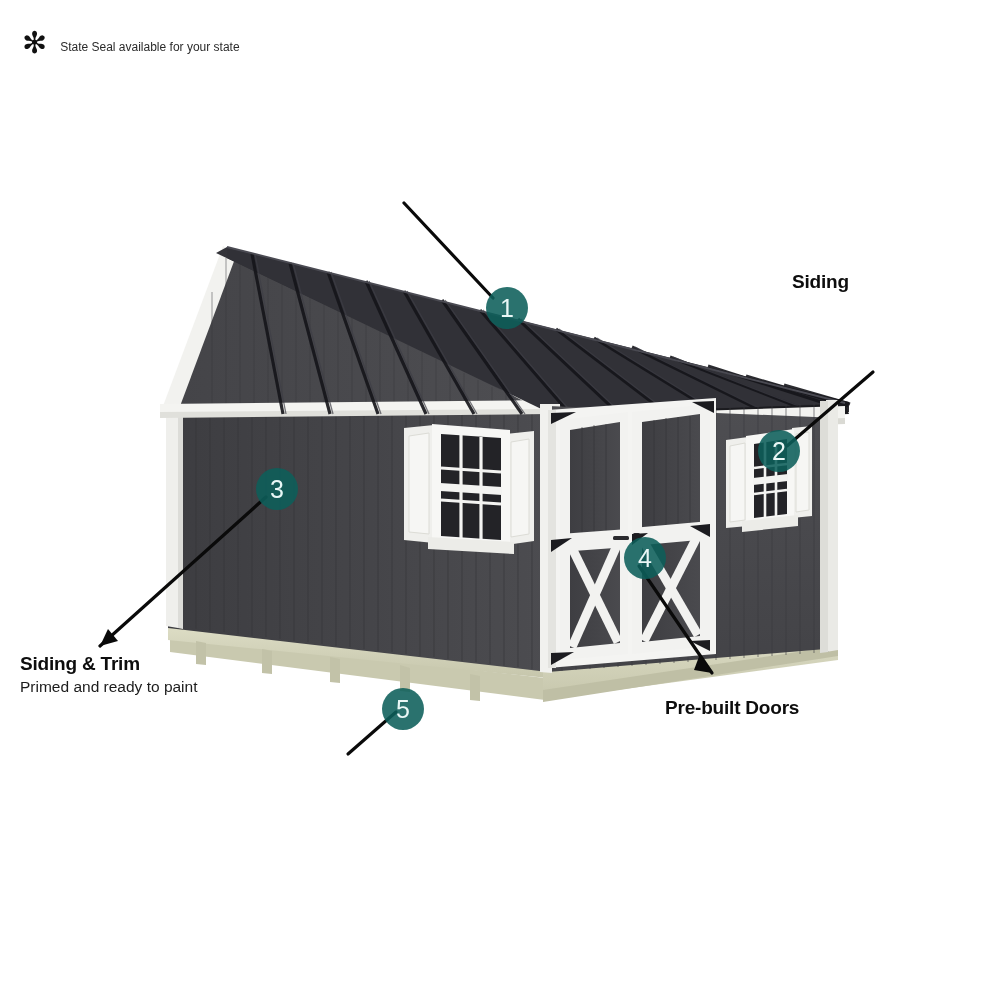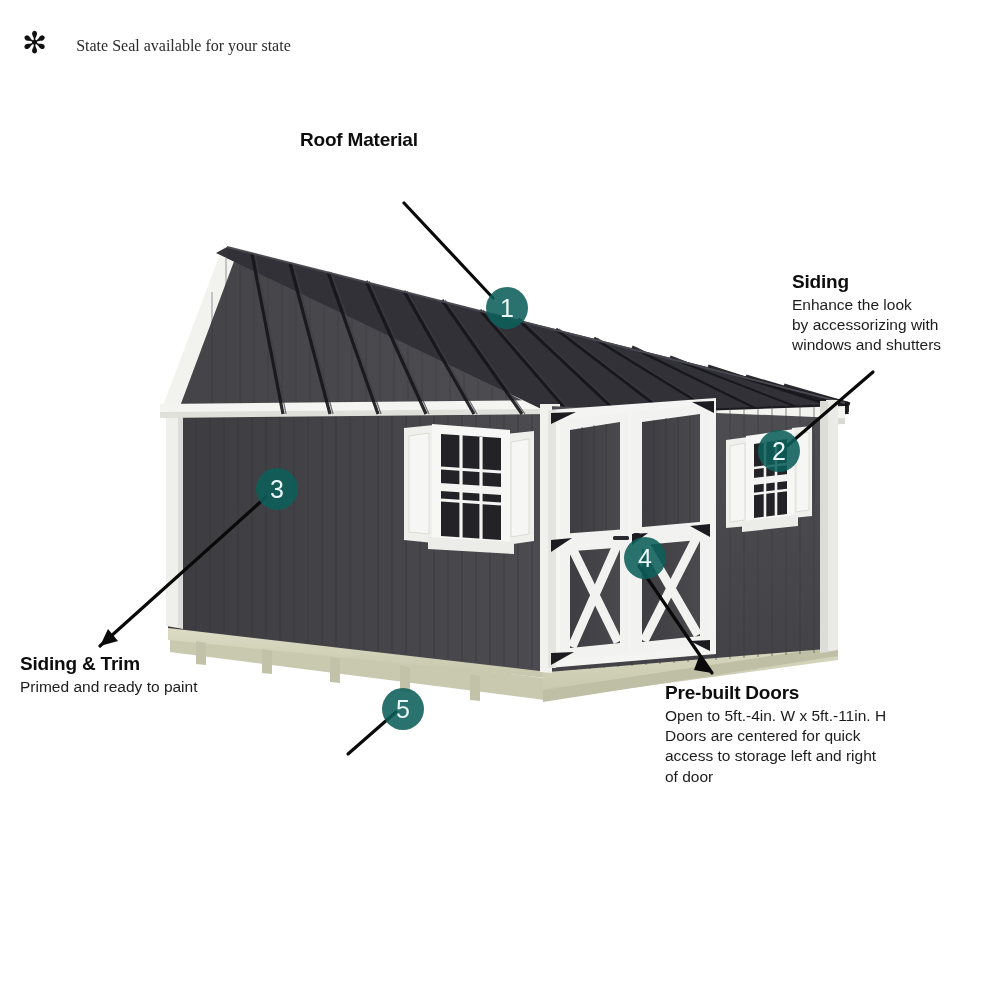--- a/index.html
+++ b/index.html
@@ -18,41 +18,40 @@
   .header{position:absolute;left:22px;top:28px;display:flex;align-items:baseline;}
   .asterisk{
     font-size:30px;line-height:26px;font-weight:700;color:#111;
     margin-right:1px;position:relative;top:2px;
   }
   .header-title{
     font-size:22px;font-weight:700;color:#111;letter-spacing:-0.2px;
     white-space:nowrap;
   }
   .header-sub{
-    font-size:16px;font-weight:400;color:#2b2b2b;margin-left:28px;
+    font-size:12px;font-weight:400;color:#2b2b2b;margin-left:12px;
     white-space:nowrap;
-    font-family:Liberation Serif, serif;
   }
 
   
   .callout{position:absolute;}
   .callout .c-title{
     font-size:19px;font-weight:700;color:#0d0d0d;line-height:1.22;
     letter-spacing:-0.2px;white-space:nowrap;margin-bottom:2px;
   }
   .callout .c-body{
     font-size:15.5px;font-weight:400;color:#1c1c1c;line-height:1.30;
     white-space:pre-line;
   }
 
   #callout-roof   {left:300px; top:128px;}
   #callout-windows{left:792px; top:270px;}
   #callout-siding {left:20px;  top:652px;}
   #callout-floor  {left:282px; top:757px;}
-  #callout-doors  {left:665px; top:681px;}
+  #callout-doors  {left:665px; top:696px;}
 
   
   svg.layer{position:absolute;left:0;top:0;width:1000px;height:1000px;overflow:visible;}
   svg.layer.art{pointer-events:none;}
 
   
   .badge{
     position:absolute;width:42px;height:42px;border-radius:50%;
     background:rgba(13,95,90,0.88);
     display:flex;align-items:center;justify-content:center;
@@ -386,37 +385,29 @@
     </g>
   </svg>
 
   <div class="badge" id="badge-1">1</div>
   <div class="badge" id="badge-2">2</div>
   <div class="badge" id="badge-3">3</div>
   <div class="badge" id="badge-4">4</div>
   <div class="badge" id="badge-5">5</div>
 
   <div class="callout" id="callout-roof">
-    <div class="c-title">Roof Material</div>
   </div>
 
   <div class="callout" id="callout-windows">
     <div class="c-title">Siding</div>
-    <div class="c-body">Enhance the look
-by accessorizing with
-windows and shutters</div>
   </div>
 
   <div class="callout" id="callout-siding">
     <div class="c-title">Siding &amp; Trim</div>
     <div class="c-body">Primed and ready to paint</div>
   </div>
 
   <div class="callout" id="callout-doors">
     <div class="c-title">Pre-built Doors</div>
-    <div class="c-body">Open to 5ft.-4in. W x 5ft.-11in. H
-Doors are centered for quick
-access to storage left and right
-of door</div>
   </div>
 
 
 </div>
 
 </body></html>

